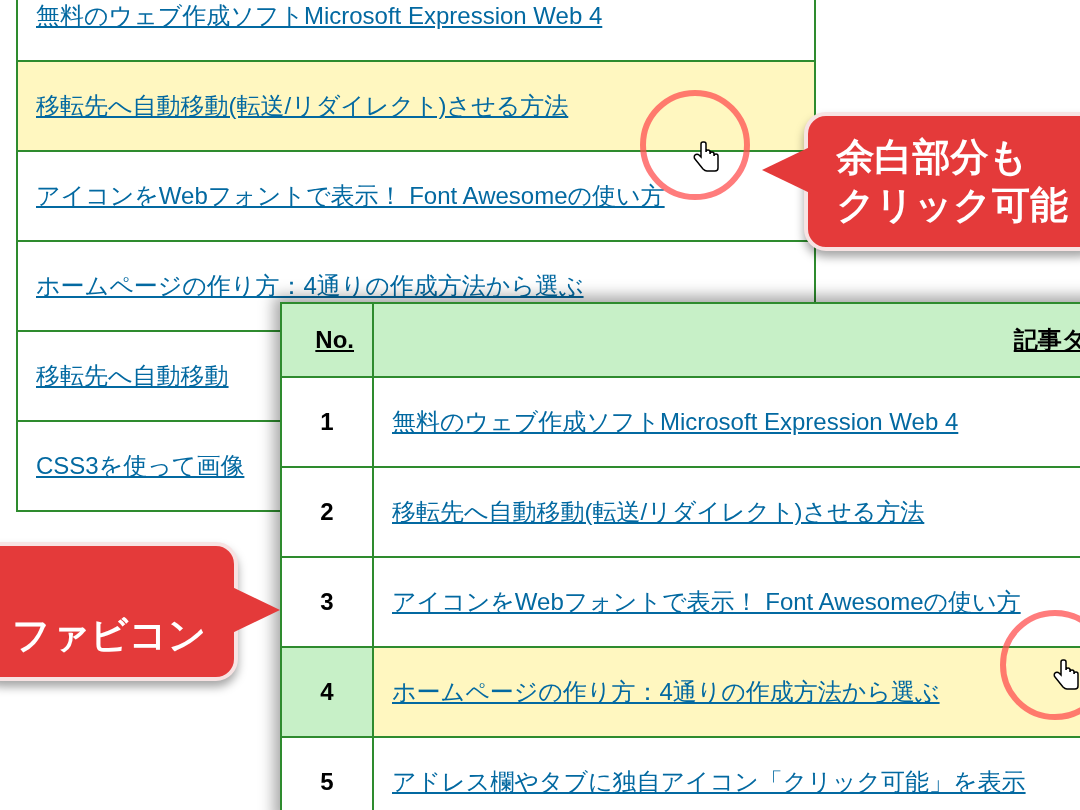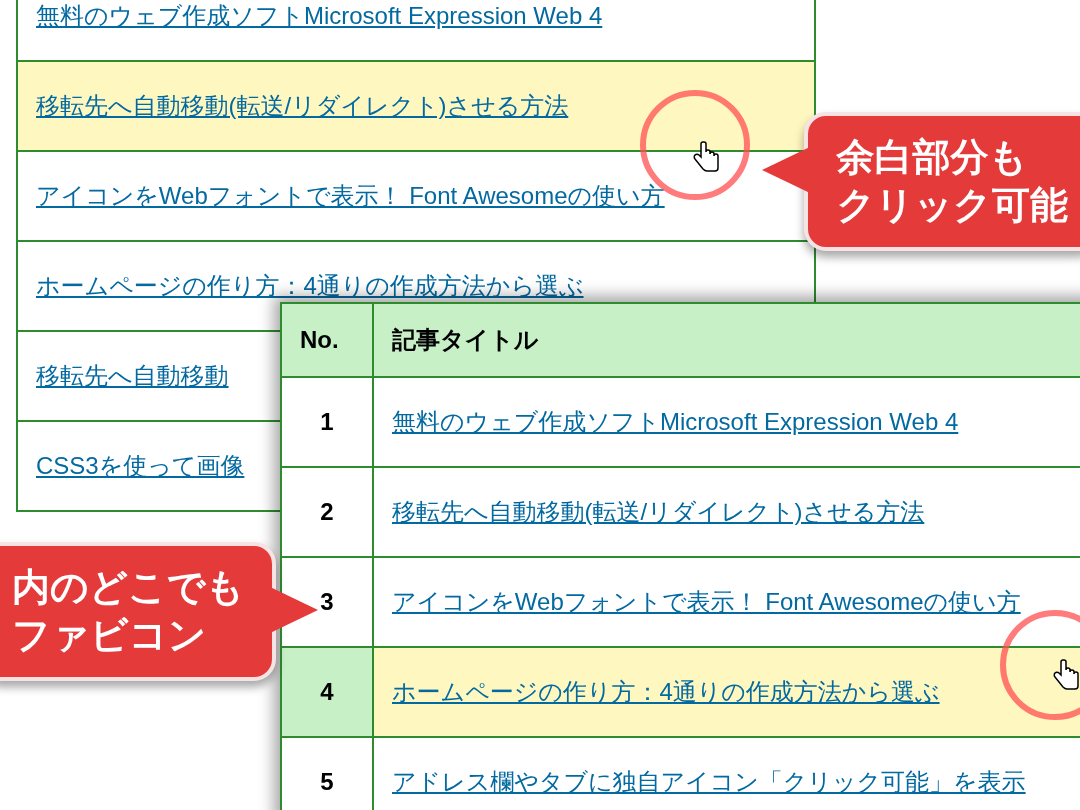--- a/index.html
+++ b/index.html
@@ -22,21 +22,22 @@
     border: 2px solid #2e8b2e;
     padding: 20px 18px;
     font-size: 24px;
     text-align: left;
     white-space: nowrap;
   }
   table.listing th {
     background: #c7f0c7;
     font-weight: bold;
     color: #000;
-    text-align: left;
+    text-align: right;
+    text-decoration: underline;
   }
   table.listing td.numcell {
     text-align: center;
     font-weight: bold;
     color: #000;
   }
   table.listing a {
     color: #0369a1;
     text-decoration: underline;
   }
@@ -190,17 +191,17 @@
   </svg>
 </div>
 
 <div class="callout callout-top">
   <div class="tail"></div>
   <span>余白部分も</span><br>
   <span>クリック可能</span>
 </div>
 <div class="callout callout-bottom">
   <div class="tail"></div>
-  <span>内のどこでも</span><br>
+  <br>
   <span>ファビコン</span>
 </div>
 
 </div>
 
 </body></html>

